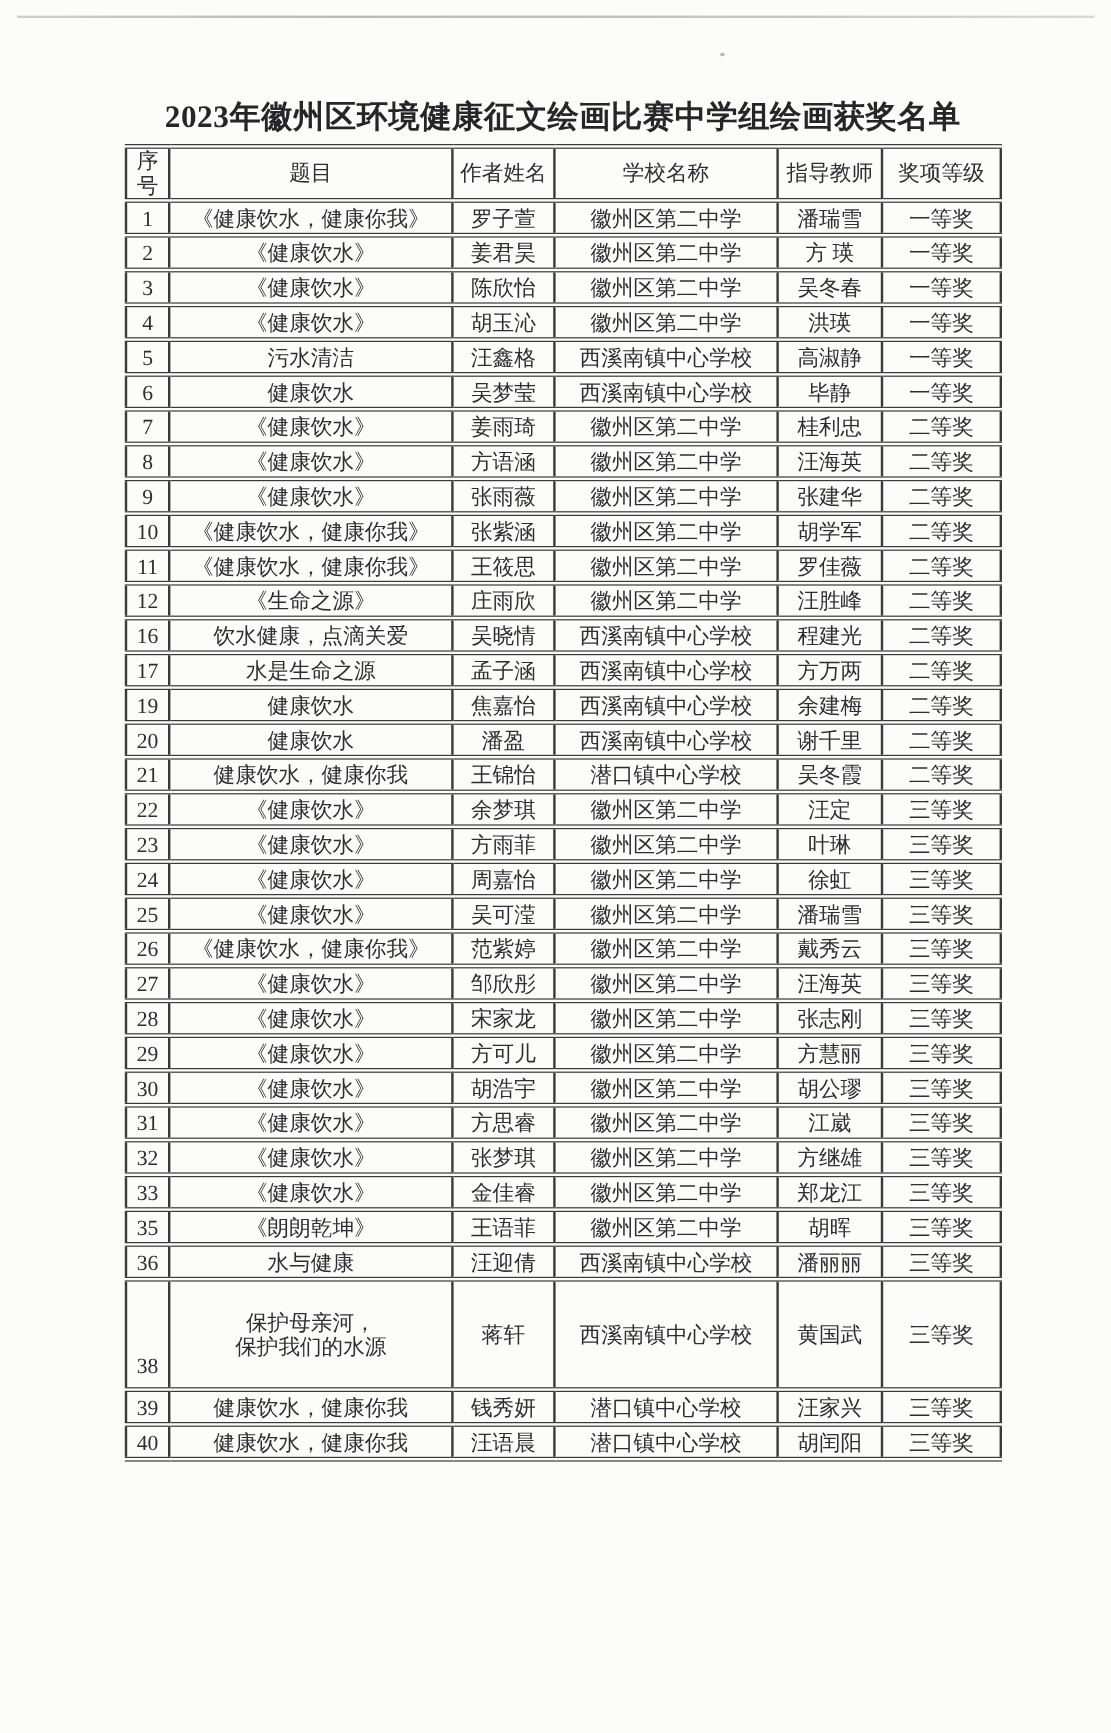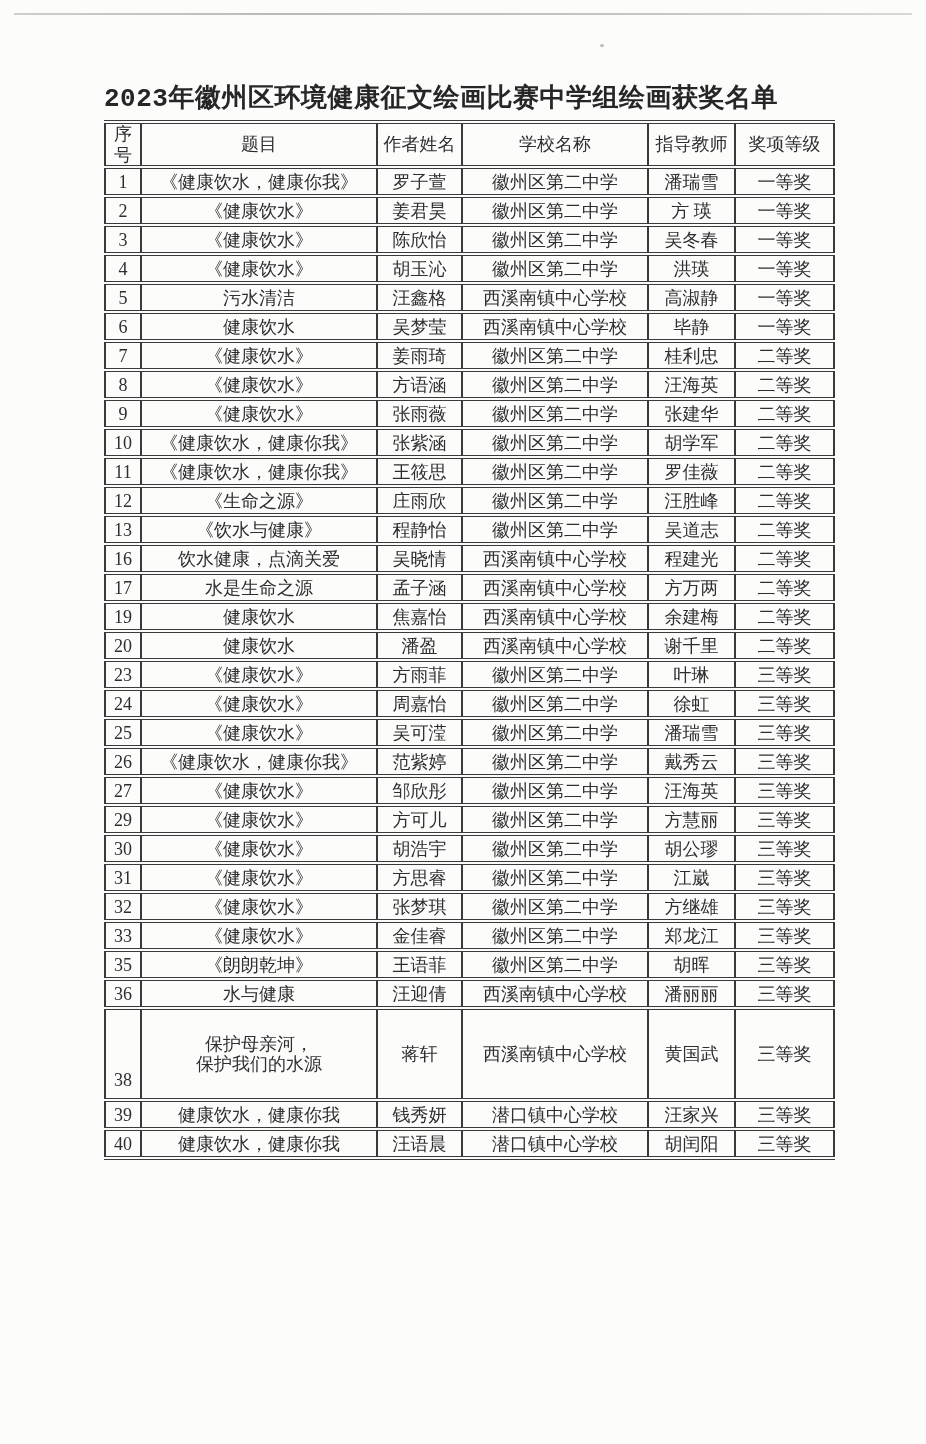--- a/index.html
+++ b/index.html
@@ -35,26 +35,26 @@
     opacity: 0.8;
   }
   .doc {
     position: absolute;
     top: 80px;
     left: 104px;
     width: 730px;
   }
   .doc-title {
     margin: 0 0 5px 0;
+    text-align: center;
     font-size: 26px;
     font-weight: bold;
     letter-spacing: 0.5px;
     white-space: nowrap;
     color: #262629;
-    font-family: Liberation Mono, monospace;
   }
   table.awards {
     border-collapse: collapse;
     table-layout: fixed;
     width: 729px;
     background: transparent;
   }
   table.awards th,
   table.awards td {
     border-top: 4px double #3a3a3c;
@@ -220,28 +220,20 @@
 
         <tr>
           <td class="cell-no">12</td>
           <td class="cell-title">《生命之源》</td>
           <td class="cell-author">庄雨欣</td>
           <td class="cell-school">徽州区第二中学</td>
           <td class="cell-teacher">汪胜峰</td>
           <td class="cell-award">二等奖</td>
         </tr>
 
-        <tr>
-          <td class="cell-no">13</td>
-          <td class="cell-title">《饮水与健康》</td>
-          <td class="cell-author">程静怡</td>
-          <td class="cell-school">徽州区第二中学</td>
-          <td class="cell-teacher">吴道志</td>
-          <td class="cell-award">二等奖</td>
-        </tr>
 
 
 
         <tr>
           <td class="cell-no">16</td>
           <td class="cell-title">饮水健康，点滴关爱</td>
           <td class="cell-author">吴晓情</td>
           <td class="cell-school">西溪南镇中心学校</td>
           <td class="cell-teacher">程建光</td>
           <td class="cell-award">二等奖</td>
@@ -268,21 +260,37 @@
 
         <tr>
           <td class="cell-no">20</td>
           <td class="cell-title">健康饮水</td>
           <td class="cell-author">潘盈</td>
           <td class="cell-school">西溪南镇中心学校</td>
           <td class="cell-teacher">谢千里</td>
           <td class="cell-award">二等奖</td>
         </tr>
 
-
+        <tr>
+          <td class="cell-no">21</td>
+          <td class="cell-title">健康饮水，健康你我</td>
+          <td class="cell-author">王锦怡</td>
+          <td class="cell-school">潜口镇中心学校</td>
+          <td class="cell-teacher">吴冬霞</td>
+          <td class="cell-award">二等奖</td>
+        </tr>
+
+        <tr>
+          <td class="cell-no">22</td>
+          <td class="cell-title">《健康饮水》</td>
+          <td class="cell-author">余梦琪</td>
+          <td class="cell-school">徽州区第二中学</td>
+          <td class="cell-teacher">汪定</td>
+          <td class="cell-award">三等奖</td>
+        </tr>
 
         <tr>
           <td class="cell-no">23</td>
           <td class="cell-title">《健康饮水》</td>
           <td class="cell-author">方雨菲</td>
           <td class="cell-school">徽州区第二中学</td>
           <td class="cell-teacher">叶琳</td>
           <td class="cell-award">三等奖</td>
         </tr>
 
@@ -315,20 +323,28 @@
 
         <tr>
           <td class="cell-no">27</td>
           <td class="cell-title">《健康饮水》</td>
           <td class="cell-author">邹欣彤</td>
           <td class="cell-school">徽州区第二中学</td>
           <td class="cell-teacher">汪海英</td>
           <td class="cell-award">三等奖</td>
         </tr>
 
+        <tr>
+          <td class="cell-no">28</td>
+          <td class="cell-title">《健康饮水》</td>
+          <td class="cell-author">宋家龙</td>
+          <td class="cell-school">徽州区第二中学</td>
+          <td class="cell-teacher">张志刚</td>
+          <td class="cell-award">三等奖</td>
+        </tr>
 
         <tr>
           <td class="cell-no">29</td>
           <td class="cell-title">《健康饮水》</td>
           <td class="cell-author">方可儿</td>
           <td class="cell-school">徽州区第二中学</td>
           <td class="cell-teacher">方慧丽</td>
           <td class="cell-award">三等奖</td>
         </tr>
 

